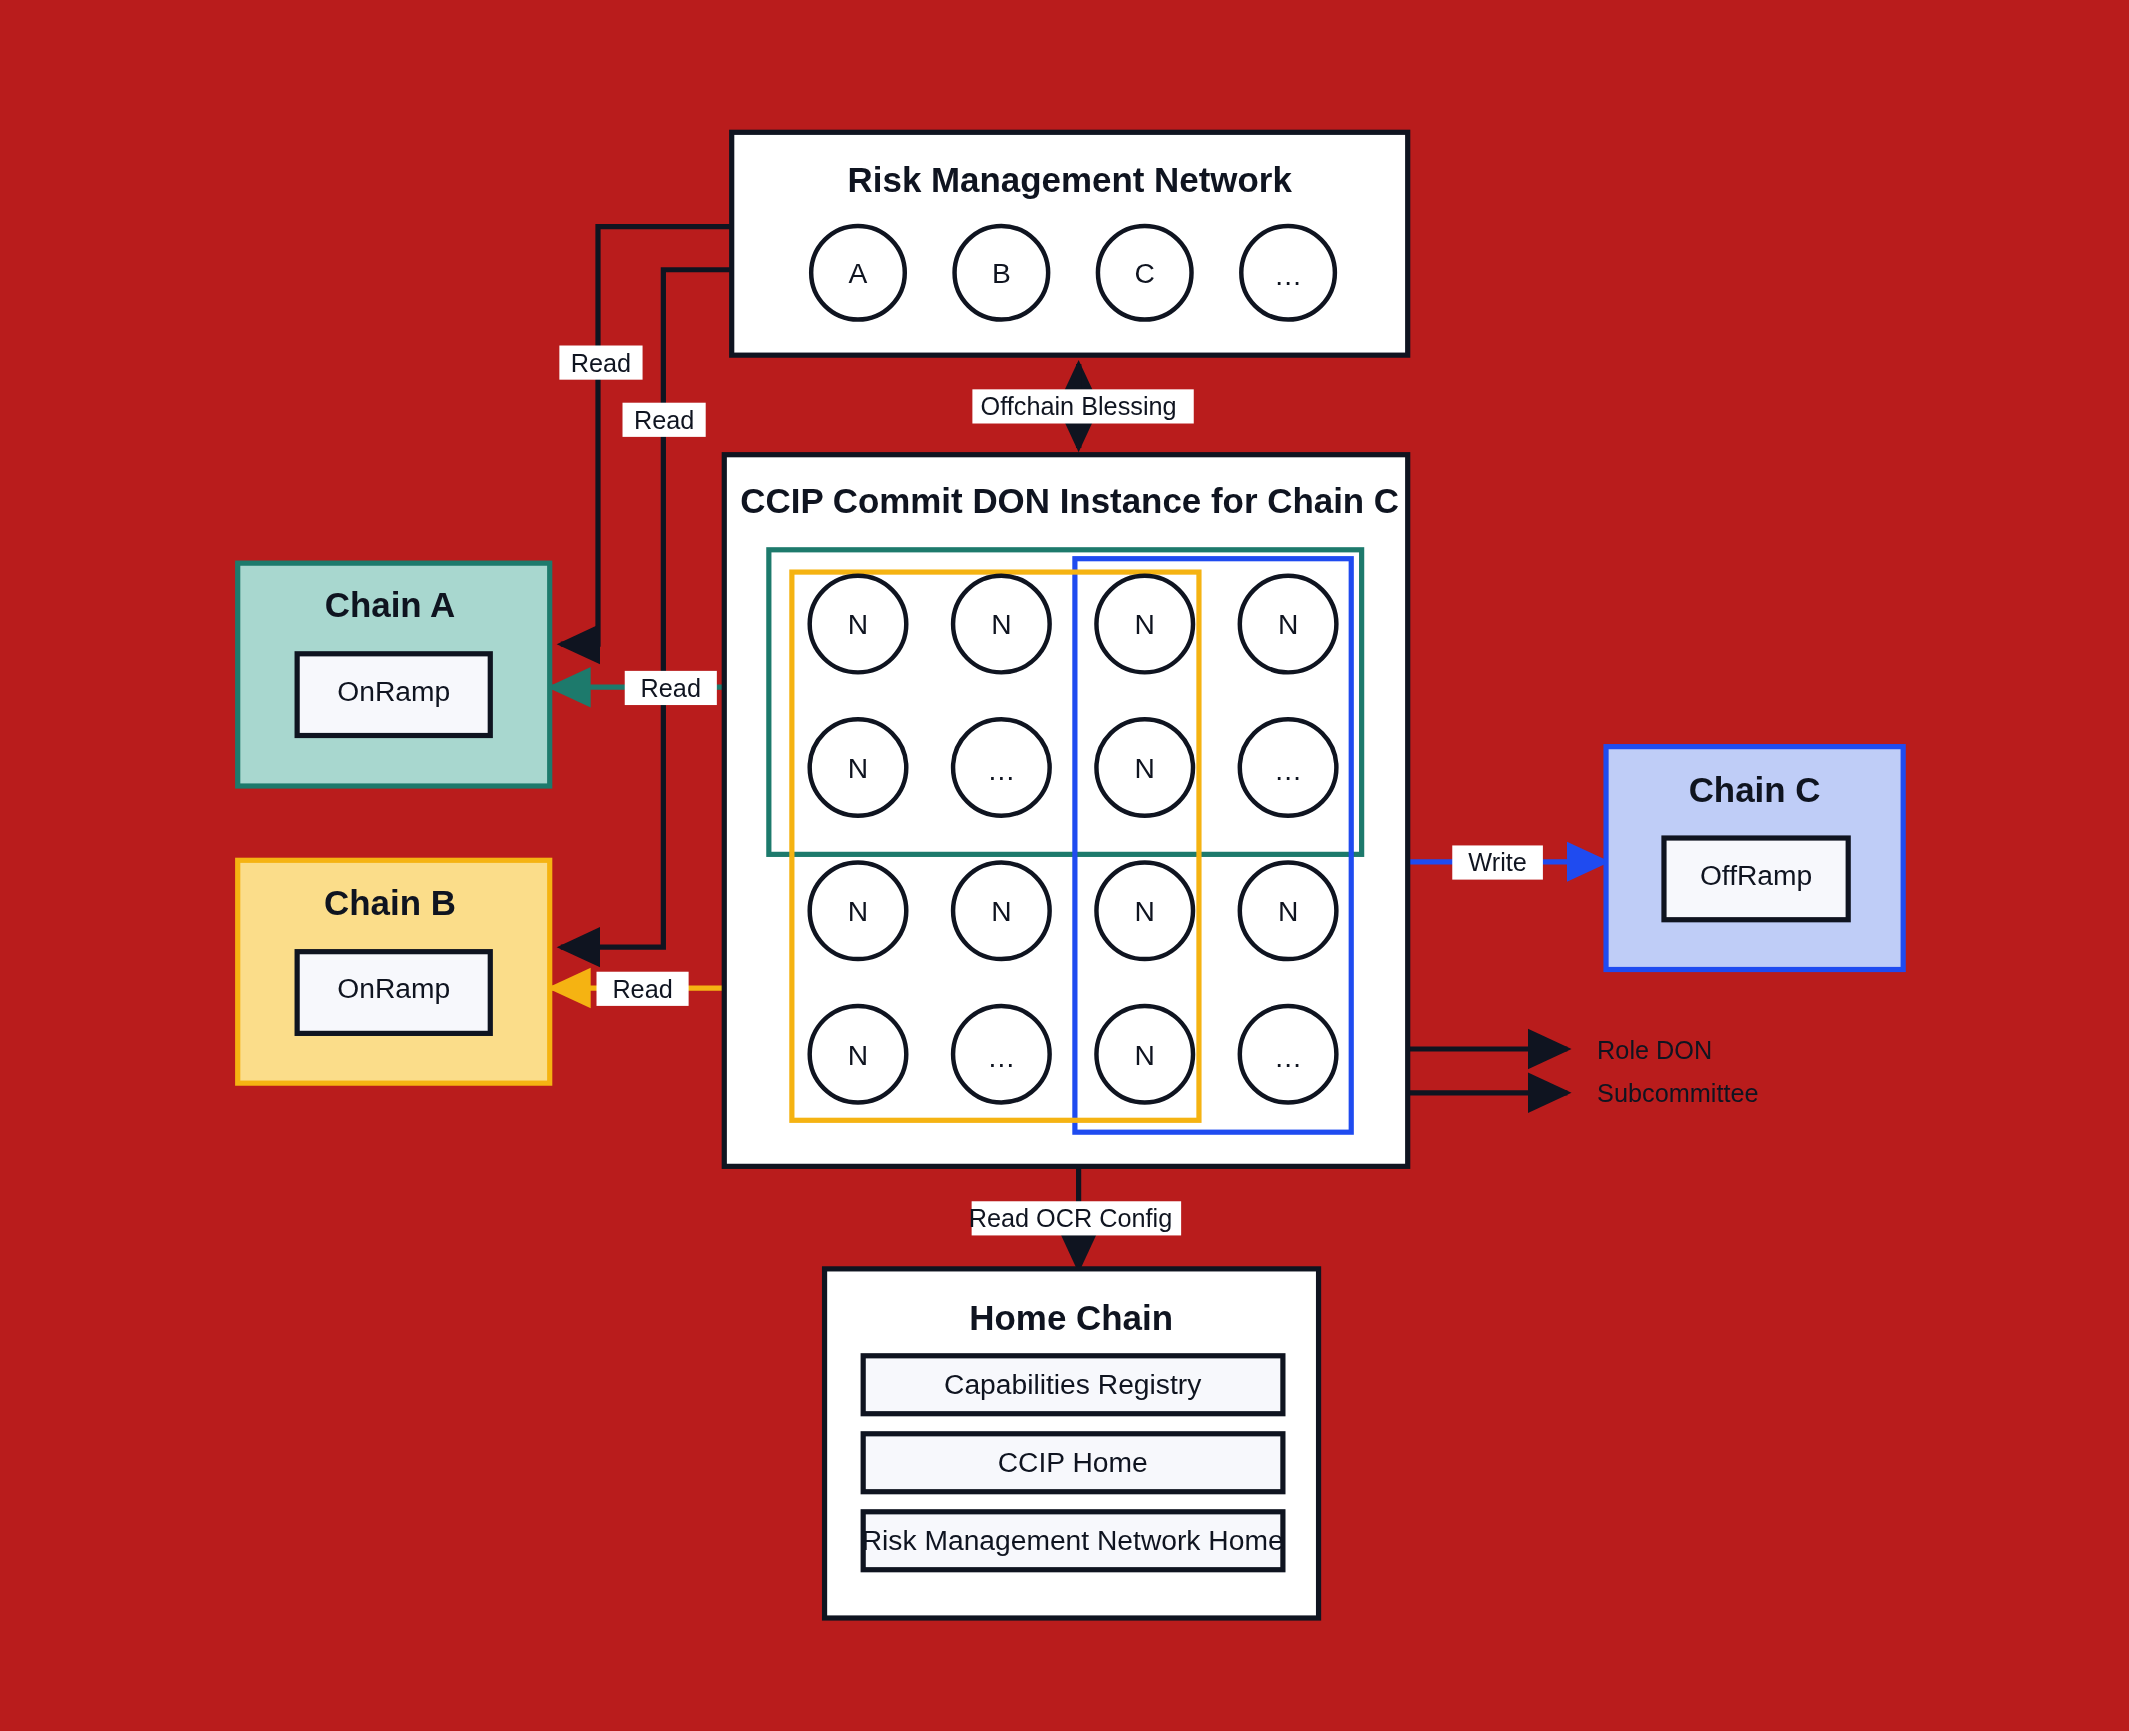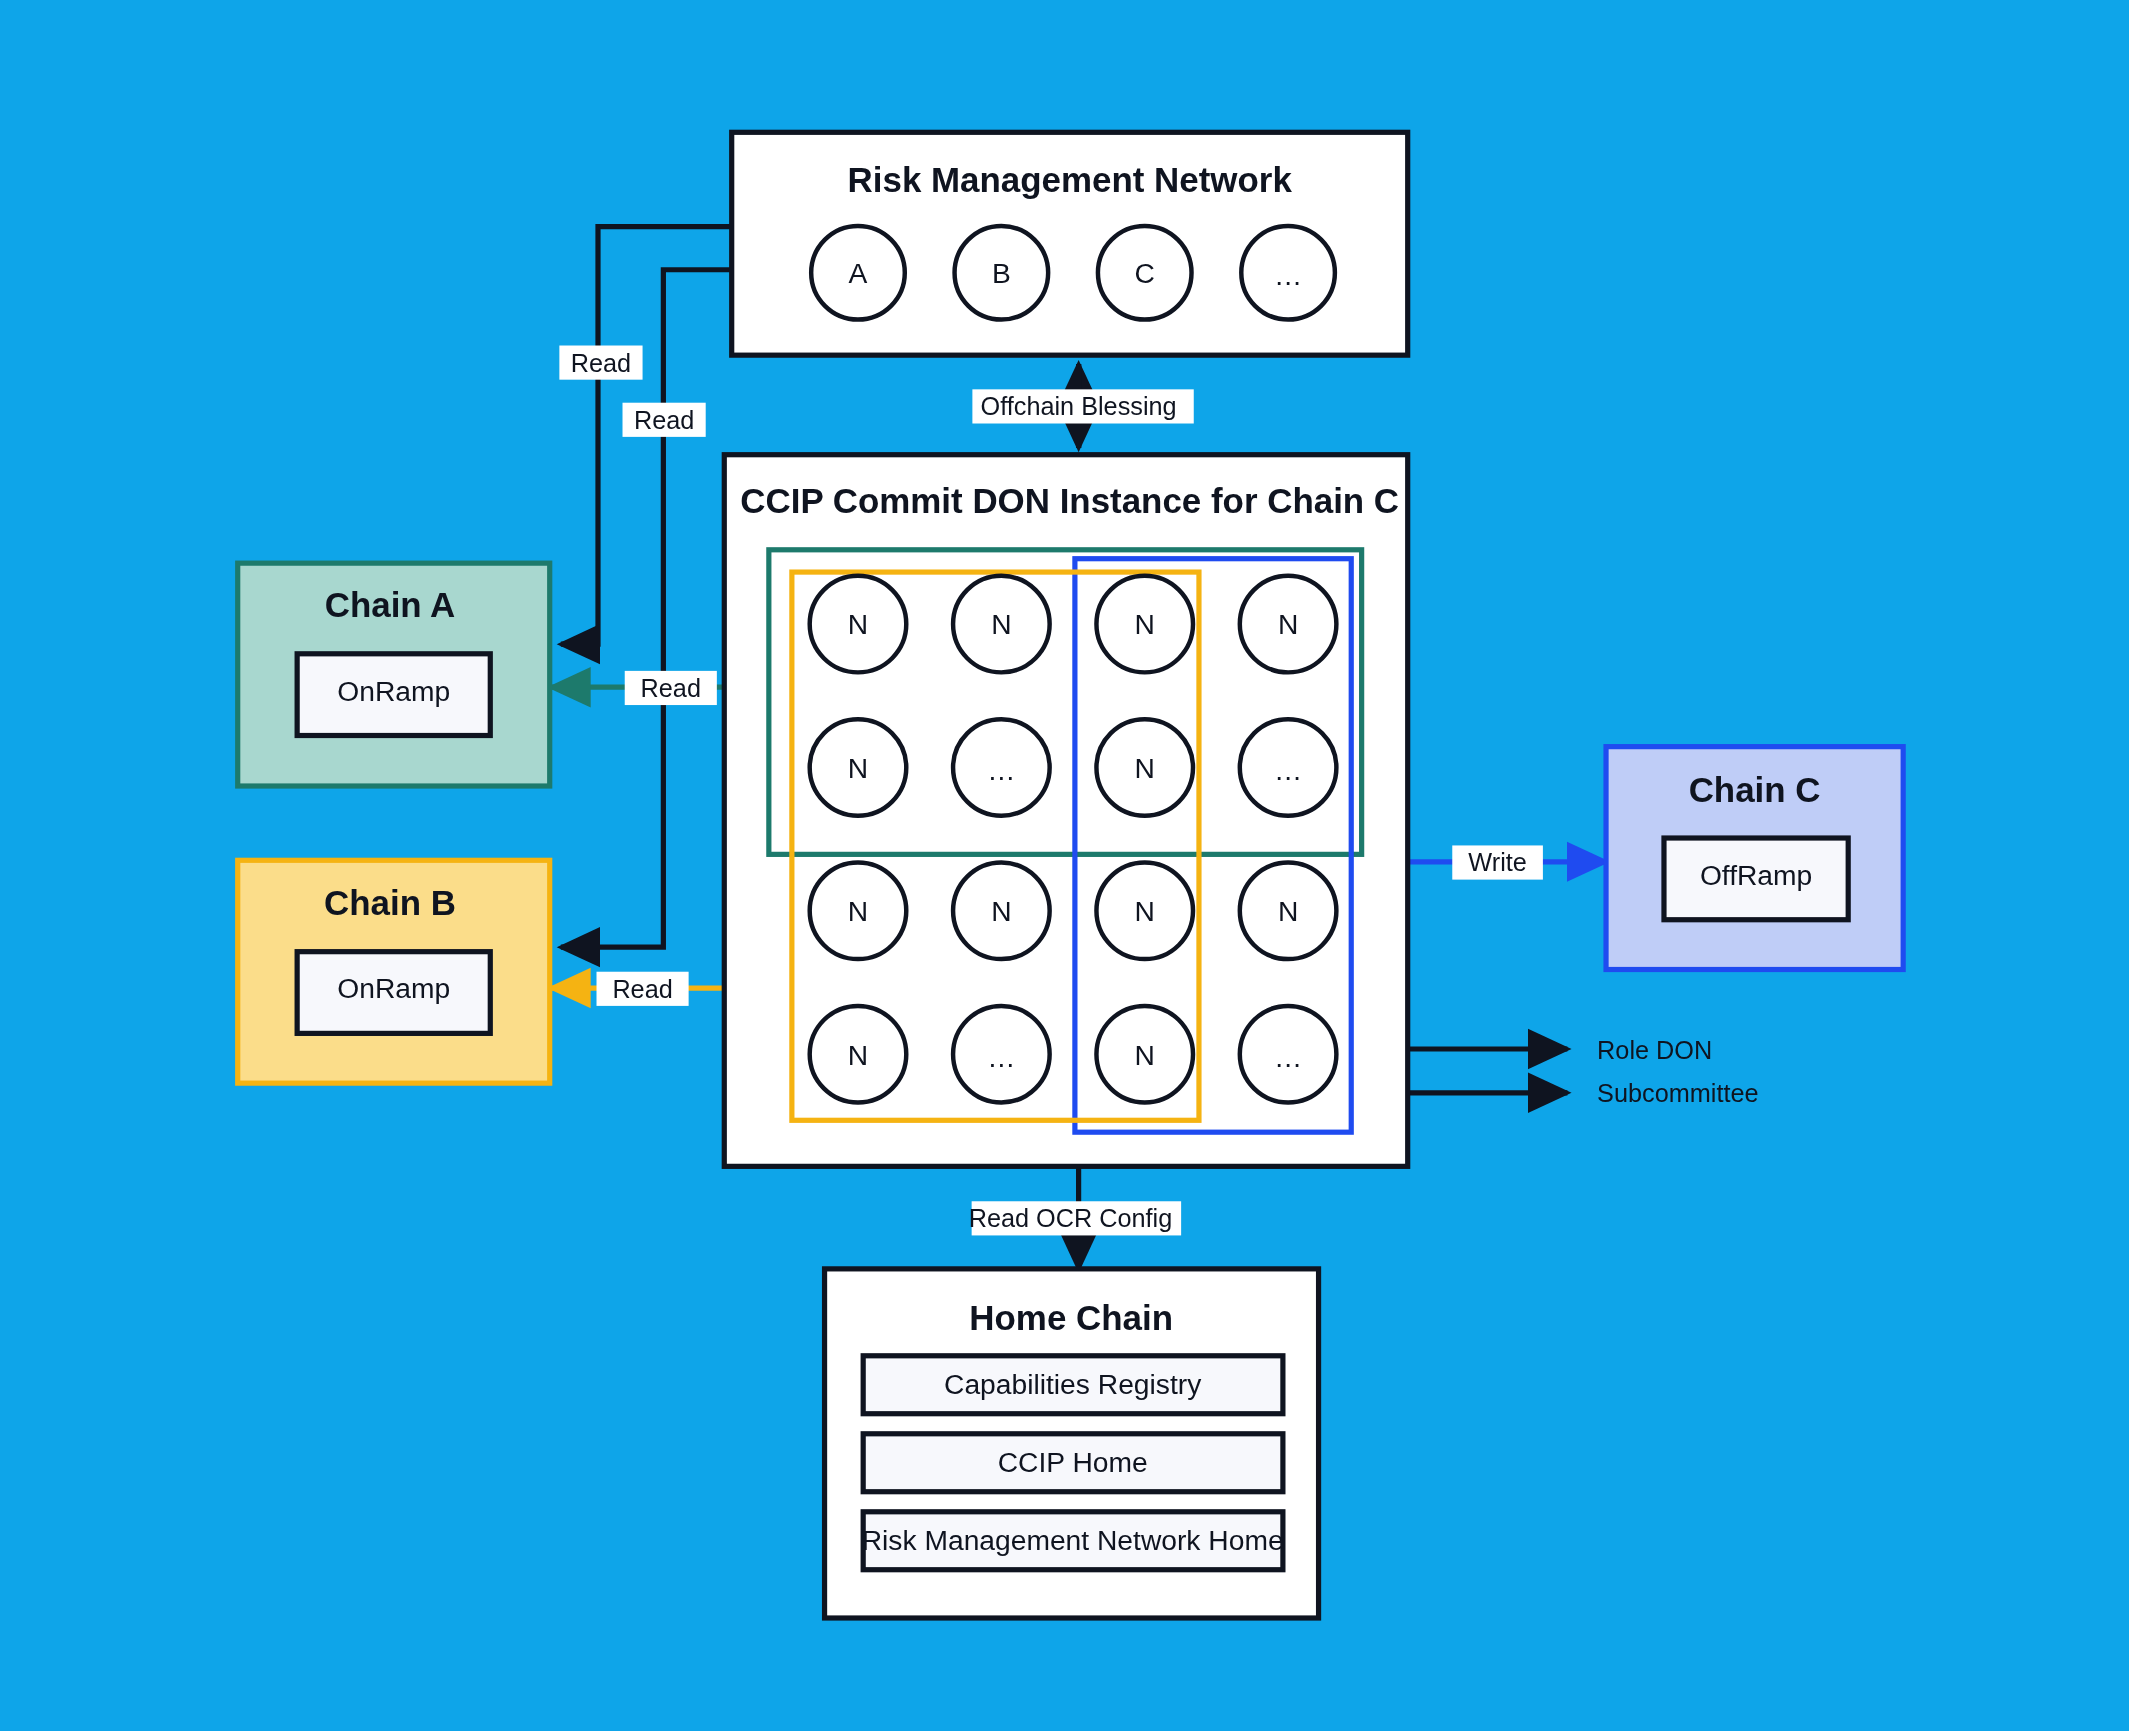--- a/index.html
+++ b/index.html
@@ -1,17 +1,17 @@
 <!DOCTYPE html>
 <html style="font-size:12px"><head>
 <meta charset="utf-8">
 <style>
   html,body{margin:0;padding:0;background:#ffffff;}
   body{font-family:"Liberation Sans","DejaVu Sans",sans-serif;}
-  #stage{position:relative;width:2129px;height:1731px;background:#0ea5e9;overflow:hidden;text-align:center;}
+  #stage{position:relative;width:2129px;height:1731px;background:#b91c1c;overflow:hidden;text-align:center;}
   svg{position:absolute;left:0;top:0;width:2129px;height:1731px;}
   .box-stroke{fill:#f7f8fc;stroke:#0f1420;stroke-width:7;}
   .box-white{fill:#ffffff;stroke:#0f1420;stroke-width:7;}
   .node-circle{fill:#ffffff;stroke:#0f1420;stroke-width:6;}
   .sub-rect{fill:none;stroke-width:7;}
   .edge{fill:none;stroke:#0f1420;stroke-width:7;}
   .edge-teal{fill:none;stroke:#1d7a6c;stroke-width:7;}
   .edge-orange{fill:none;stroke:#f5b312;stroke-width:7;}
   .edge-blue{fill:none;stroke:#1f4bf0;stroke-width:7;}
   text{font-family:"Liberation Sans","DejaVu Sans",sans-serif;fill:#0f1420;}

